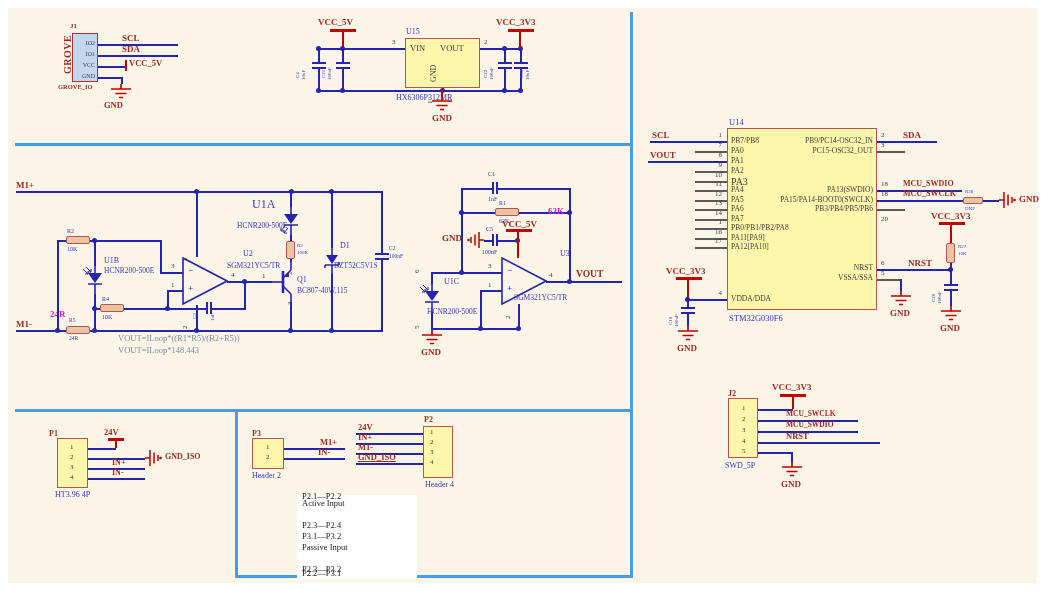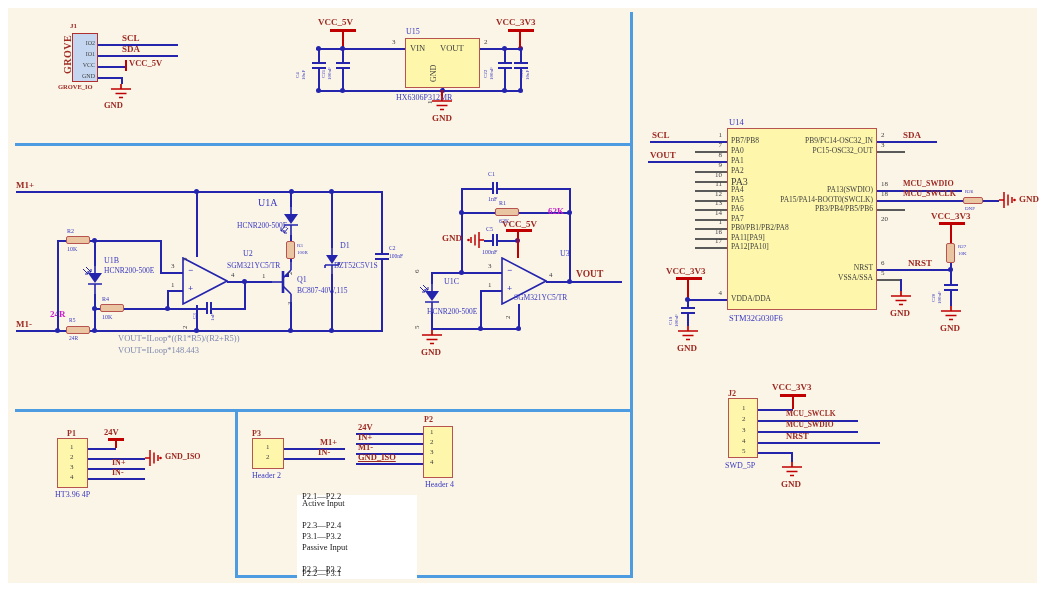--- a/index.html
+++ b/index.html
@@ -228,21 +228,21 @@
 <span class="rot blue" style="left:197px;top:314px;font-size:5px">C3</span>
 <span class="rot blue" style="left:215px;top:316px;font-size:5px">1nF</span>
 <div class="wh" style="left:212px;top:308px;width:34px"></div>
 <span class="t pin" style="left:262px;top:273px">1</span>
 
 <div class="dot" style="left:289px;top:189px"></div>
 <div class="wv" style="left:290px;top:191px;height:16px"></div>
 <svg class="abs" width="24" height="28" style="left:279px;top:207px">
       <use href="#g-led-e"></use>
     </svg>
-<span class="t blue" style="left:258px;top:198px;font-size:10px">U1A</span>
+<span class="t blue" style="left:252px;top:198px;font-size:12px">U1A</span>
 <span class="t blue" style="left:237px;top:222px;font-size:7.5px">HCNR200-500E</span>
 <div class="wv" style="left:290px;top:235px;height:6px"></div>
 <div class="res" style="left:286px;top:241px;width:9px;height:18px"></div>
 <span class="t blue" style="left:297px;top:243px;font-size:5px">R3</span>
 <span class="t blue" style="left:297px;top:250px;font-size:5px">100R</span>
 <div class="wv" style="left:290px;top:259px;height:3px"></div>
 <svg class="abs" width="32" height="40" style="left:272px;top:262px">
       <use href="#g-pnp"></use>
     </svg>
 <span class="rot pin" style="left:294px;top:268px">2</span>
@@ -480,21 +480,21 @@
 <span class="t red" style="left:786px;top:421px;font-size:7.5px">MCU_SWDIO</span>
 <div class="wh" style="left:758px;top:442px;width:122px"></div>
 <span class="t red" style="left:786px;top:432px;font-size:8.5px">NRST</span>
 <div class="wh" style="left:758px;top:452px;width:35px"></div>
 <div class="wv" style="left:791px;top:452px;height:10px"></div>
 <svg class="abs" width="26" height="16" style="left:779px;top:462px">
       <use href="#g-gnd"></use>
     </svg>
 <span class="t red" style="left:781px;top:480px;font-size:9px">GND</span>
 
-<span class="t red" style="left:67px;top:430px;font-size:8px">P1</span>
+<span class="t red" style="left:49px;top:430px;font-size:8px">P1</span>
 <div class="body" style="left:57px;top:438px;width:31px;height:50px"></div>
 <span class="t pin" style="left:70px;top:444px">1</span>
 <span class="t pin" style="left:70px;top:454px">2</span>
 <span class="t pin" style="left:70px;top:464px">3</span>
 <span class="t pin" style="left:70px;top:474px">4</span>
 <span class="t blue" style="left:55px;top:491px;font-size:8px">HT3.96 4P</span>
 <div class="wh" style="left:88px;top:448px;width:28px"></div>
 <div class="pwr" style="left:108px;top:438px;width:16px;height:2.5px"></div>
 <div class="pstem" style="left:115px;top:440px;height:8px"></div>
 <span class="t red" style="left:104px;top:428px;font-size:8.5px">24V</span>

